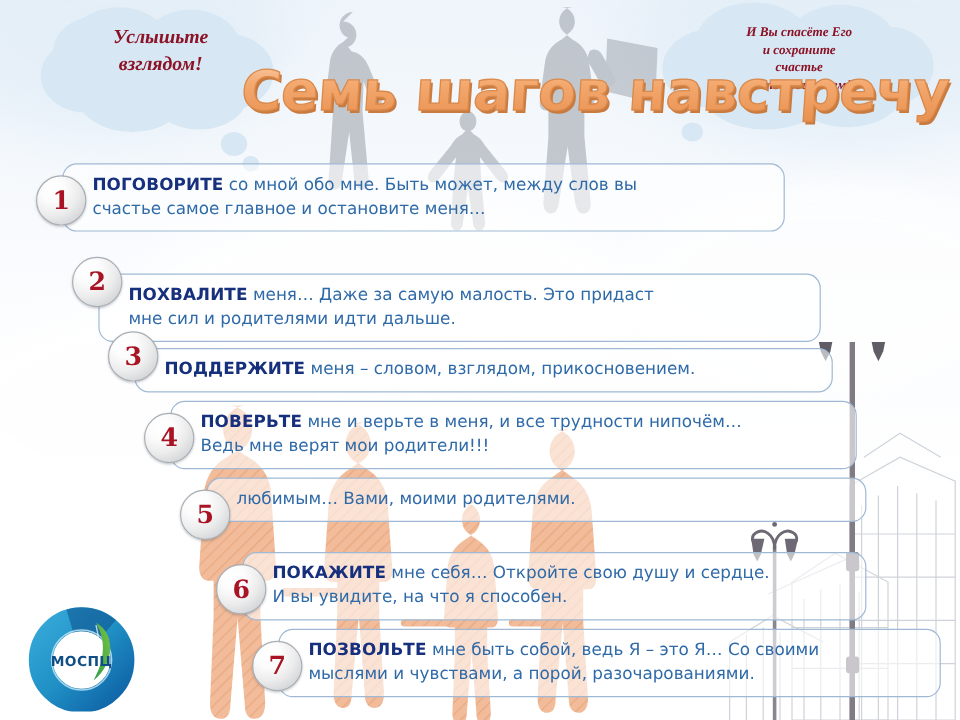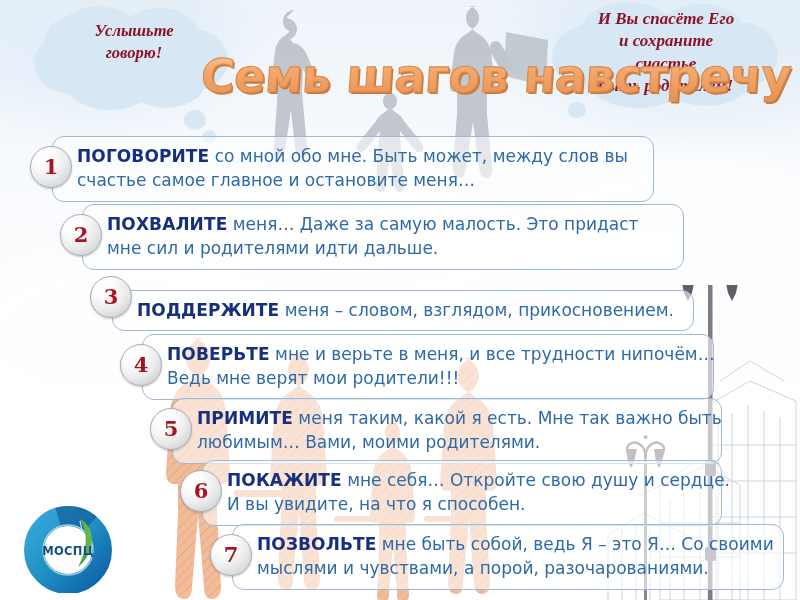--- a/index.html
+++ b/index.html
@@ -47,21 +47,21 @@
     position:absolute;left:22px;top:0;
     box-sizing:border-box;
     border:1px solid #9fb9d4;
     border-radius:12px;
     background:rgba(255,255,255,0.58);
     padding:7px 14px 8px 24px;
   }
   .step .box p{
     margin:0;
     font-family:"DejaVu Sans", sans-serif;
-    font-size:17px;line-height:1.44;
+    font-size:14px;line-height:1.44;
     color:#2f6aa8;white-space:nowrap;
   }
   .step .box p b{color:#17307e;font-weight:bold;letter-spacing:.1px;}
   .step .box p.right{}
   .badge{
     position:absolute;left:0;top:10px;width:40px;height:40px;z-index:9;
     border-radius:50%;
     border:1px solid #a8aeb4;
     background:
       radial-gradient(circle at 32% 26%, #ffffff 0%, #fcfcfc 26%, #ececec 55%, #d6d8da 78%, #c4c7ca 100%);
@@ -168,34 +168,34 @@
   <div class="cloud" style="left:34px;top:6px;width:198px;height:110px;">
     <div class="lobe" style="left:22px;top:0px;width:86px;height:66px;"></div>
     <div class="lobe" style="left:84px;top:2px;width:82px;height:62px;"></div>
     <div class="lobe" style="left:0px;top:26px;width:76px;height:62px;"></div>
     <div class="lobe" style="left:116px;top:22px;width:78px;height:64px;"></div>
     <div class="lobe" style="left:30px;top:42px;width:92px;height:62px;"></div>
     <div class="lobe" style="left:92px;top:46px;width:80px;height:56px;"></div>
     <div class="lobe" style="left:10px;top:8px;width:70px;height:60px;"></div>
     <div class="ctext" style="left:24px;top:14px;width:152px;font-size:16.5px;">
       <div>Услышьте</div>
-      <div>говорю!</div>
+      <div>взглядом!</div>
     </div>
     <div class="dot" style="left:150px;top:104px;width:22px;height:20px;"></div>
     <div class="dot" style="left:168px;top:124px;width:14px;height:13px;"></div>
   </div>
 
   <div class="cloud" style="left:552px;top:2px;width:226px;height:112px;">
     <div class="lobe" style="left:28px;top:0px;width:96px;height:66px;"></div>
     <div class="lobe" style="left:104px;top:2px;width:90px;height:62px;"></div>
     <div class="lobe" style="left:0px;top:22px;width:84px;height:66px;"></div>
     <div class="lobe" style="left:150px;top:20px;width:76px;height:66px;"></div>
     <div class="lobe" style="left:34px;top:44px;width:104px;height:62px;"></div>
     <div class="lobe" style="left:108px;top:46px;width:92px;height:58px;"></div>
-    <div class="ctext" style="left:14px;top:6px;width:200px;font-size:17px;">
+    <div class="ctext" style="left:14px;top:18px;width:200px;font-size:11px;">
       <div>И Вы спасёте Его</div>
       <div>и сохраните</div>
       <div>счастье</div>
       <div>быть родителем!</div>
     </div>
     <div class="dot" style="left:16px;top:100px;width:18px;height:16px;"></div>
   </div>
 
   <div id="title-wrap">
     <svg id="title-svg" viewBox="0 0 400 74" preserveAspectRatio="none">
@@ -220,21 +220,21 @@
     <div class="box" style="width:602px;">
       <p><b>ПОГОВОРИТЕ</b><span> со мной обо мне. Быть может, между слов вы</span></p>
       <p>счастье самое главное и остановите меня…</p>
     </div>
   </div>
 
   <div class="step" style="left:60px;top:204px;">
     <div class="badge">
         <span>2</span>
       </div>
-    <div class="box" style="width:602px;">
+    <div class="box" style="width:602px;margin-top:24px;">
       <p><b>ПОХВАЛИТЕ</b><span> меня… Даже за самую малость. Это придаст</span></p>
       <p>мне сил и родителями идти дальше.</p>
     </div>
   </div>
 
   <div class="step" style="left:90px;top:266px;">
     <div class="badge">
         <span>3</span>
       </div>
     <div class="box" style="width:582px;margin-top:24px;">
@@ -250,21 +250,20 @@
       <p><b>ПОВЕРЬТЕ</b><span> мне и верьте в меня, и все трудности нипочём…</span></p>
       <p>Ведь мне верят мои родители!!!</p>
     </div>
   </div>
 
   <div class="step" style="left:150px;top:398px;">
     <div class="badge">
         <span>5</span>
       </div>
     <div class="box" style="width:550px;">
-      <p><b>ПРИМИТЕ</b><span> меня таким, какой я есть. Мне так важно быть</span></p>
       <p>любимым… Вами, моими родителями.</p>
     </div>
   </div>
 
   <div class="step" style="left:180px;top:460px;">
     <div class="badge">
         <span>6</span>
       </div>
     <div class="box" style="width:520px;">
       <p><b>ПОКАЖИТЕ</b><span> мне себя… Откройте свою душу и сердце.</span></p>

